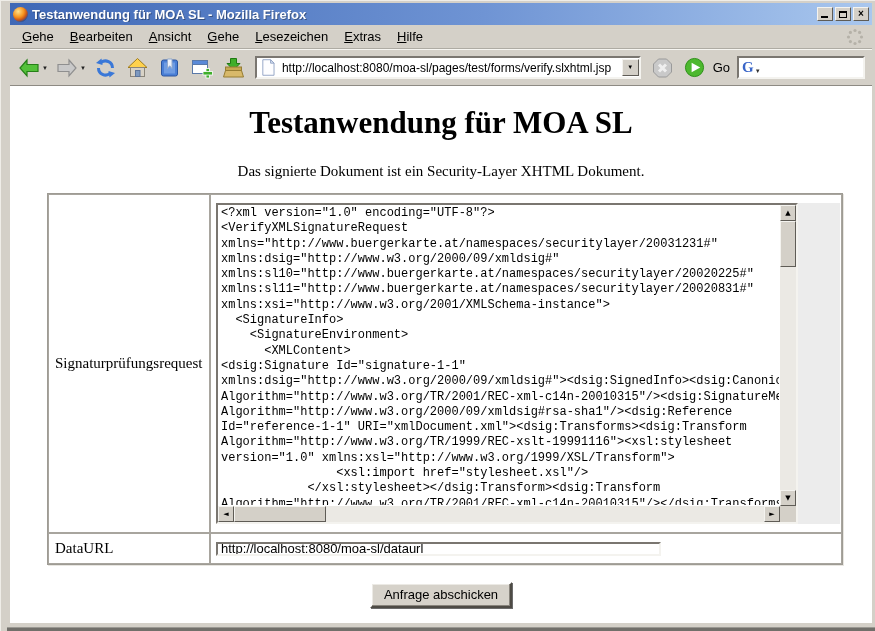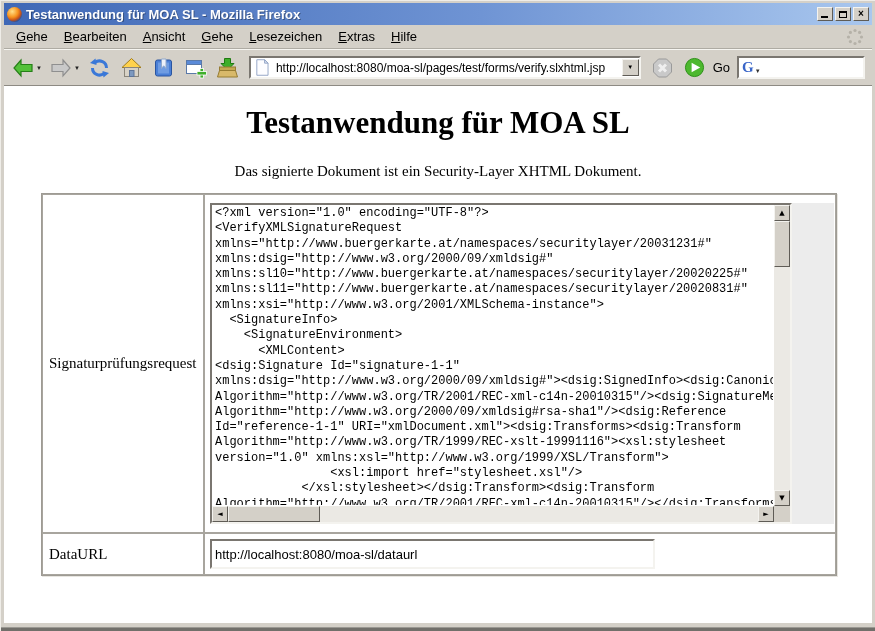--- a/index.html
+++ b/index.html
@@ -1,20 +1,20 @@
 <!DOCTYPE html>
 <html><head>
 <meta charset="utf-8">
 <style>
   * { margin:0; padding:0; box-sizing:border-box; }
   html,body { width:875px; height:631px; overflow:hidden; }
   body { font-family:"Liberation Sans", sans-serif; background:#d4d0c8; }
 
   .window { width:875px; height:631px; display:flex; flex-direction:column;
-            padding:2px 3px 0 3px; background:#d4d0c8;
+            padding:2px 3px 0 9px; background:#d4d0c8;
             border-left:1px solid #efede8; border-top:1px solid #efede8; }
 
   
   .titlebar { height:22px; display:flex; align-items:center; gap:4px; padding:0 3px;
               background:linear-gradient(to right,#3f68b6 0%,#6f94d4 55%,#a9c7ee 100%); }
   .fx-logo { width:15px; height:15px; border-radius:50%;
              background:radial-gradient(circle at 35% 30%, #ffe08a 0%, #f7931e 40%, #c7541b 60%, #1e50a0 78%, #143a78 100%);
              flex:0 0 auto; }
   .title-text { color:#fff; font-weight:bold; font-size:13px; flex:1;
                 white-space:nowrap; overflow:hidden; text-shadow:1px 1px 0 rgba(0,0,0,.35); }
@@ -86,21 +86,21 @@
             font-size:7px; line-height:14px; color:#000; font-family:"DejaVu Sans",sans-serif; }
   .sb-up { top:0; left:0; }  .sb-down { bottom:0; left:0; }
   .sb-left { left:0; top:0; } .sb-right { right:0; top:0; }
   .v-thumb { position:absolute; top:16px; left:0; width:16px; height:46px; background:#d4d0c8;
              border:1px solid; border-color:#f4f3ef #5f5c56 #5f5c56 #f4f3ef; }
   .h-thumb { position:absolute; left:16px; top:0; width:92px; height:16px; background:#d4d0c8;
              border:1px solid; border-color:#f4f3ef #5f5c56 #5f5c56 #f4f3ef; }
   .sb-corner { position:absolute; right:0; bottom:0; width:16px; height:16px; background:#d4d0c8; }
   .xml-filler { flex:1; background:#ececec; margin-right:1px; }
 
-  .dataurl-input { width:445px; height:30px; font-size:13px; font-family:"Liberation Sans",sans-serif;
+  .dataurl-input { width:445px; height:14px; font-size:13px; font-family:"Liberation Sans",sans-serif;
                    padding-left:3px; background:#fff; outline:none;
                    border-top:2px solid #7a7670; border-left:2px solid #7a7670;
                    border-bottom:2px solid #f4f3ef; border-right:2px solid #f4f3ef; }
 
   .btn-row { text-align:center; margin-top:17px; }
   .submit-btn { font-family:"Liberation Sans",sans-serif; font-size:13px; color:#000;
                 background:#d6d2ca; padding:3px 12px 4px 12px; cursor:default;
                 border:2px solid; border-color:#fff #4e4b45 #4e4b45 #fff;
                 box-shadow:inset -1px -1px 0 #88847c, inset 1px 1px 0 #eceae5, 1px 1px 0 #6b6b6b; }
 
@@ -277,16 +277,19 @@
         </div>
         <div class="xml-filler"></div>
       </div>
 
       <div class="ft-cell cell-url-label">DataURL</div>
       <div class="ft-cell cell-url-value">
         <input class="dataurl-input" type="text" value="http://localhost:8080/moa-sl/dataurl" style="">
       </div>
     </div>
 
+    <div class="btn-row">
+      <button class="submit-btn">Anfrage abschicken</button>
+    </div>
   </div>
 
   <div class="frame-bottom"></div>
 </div>
 
 </body></html>

